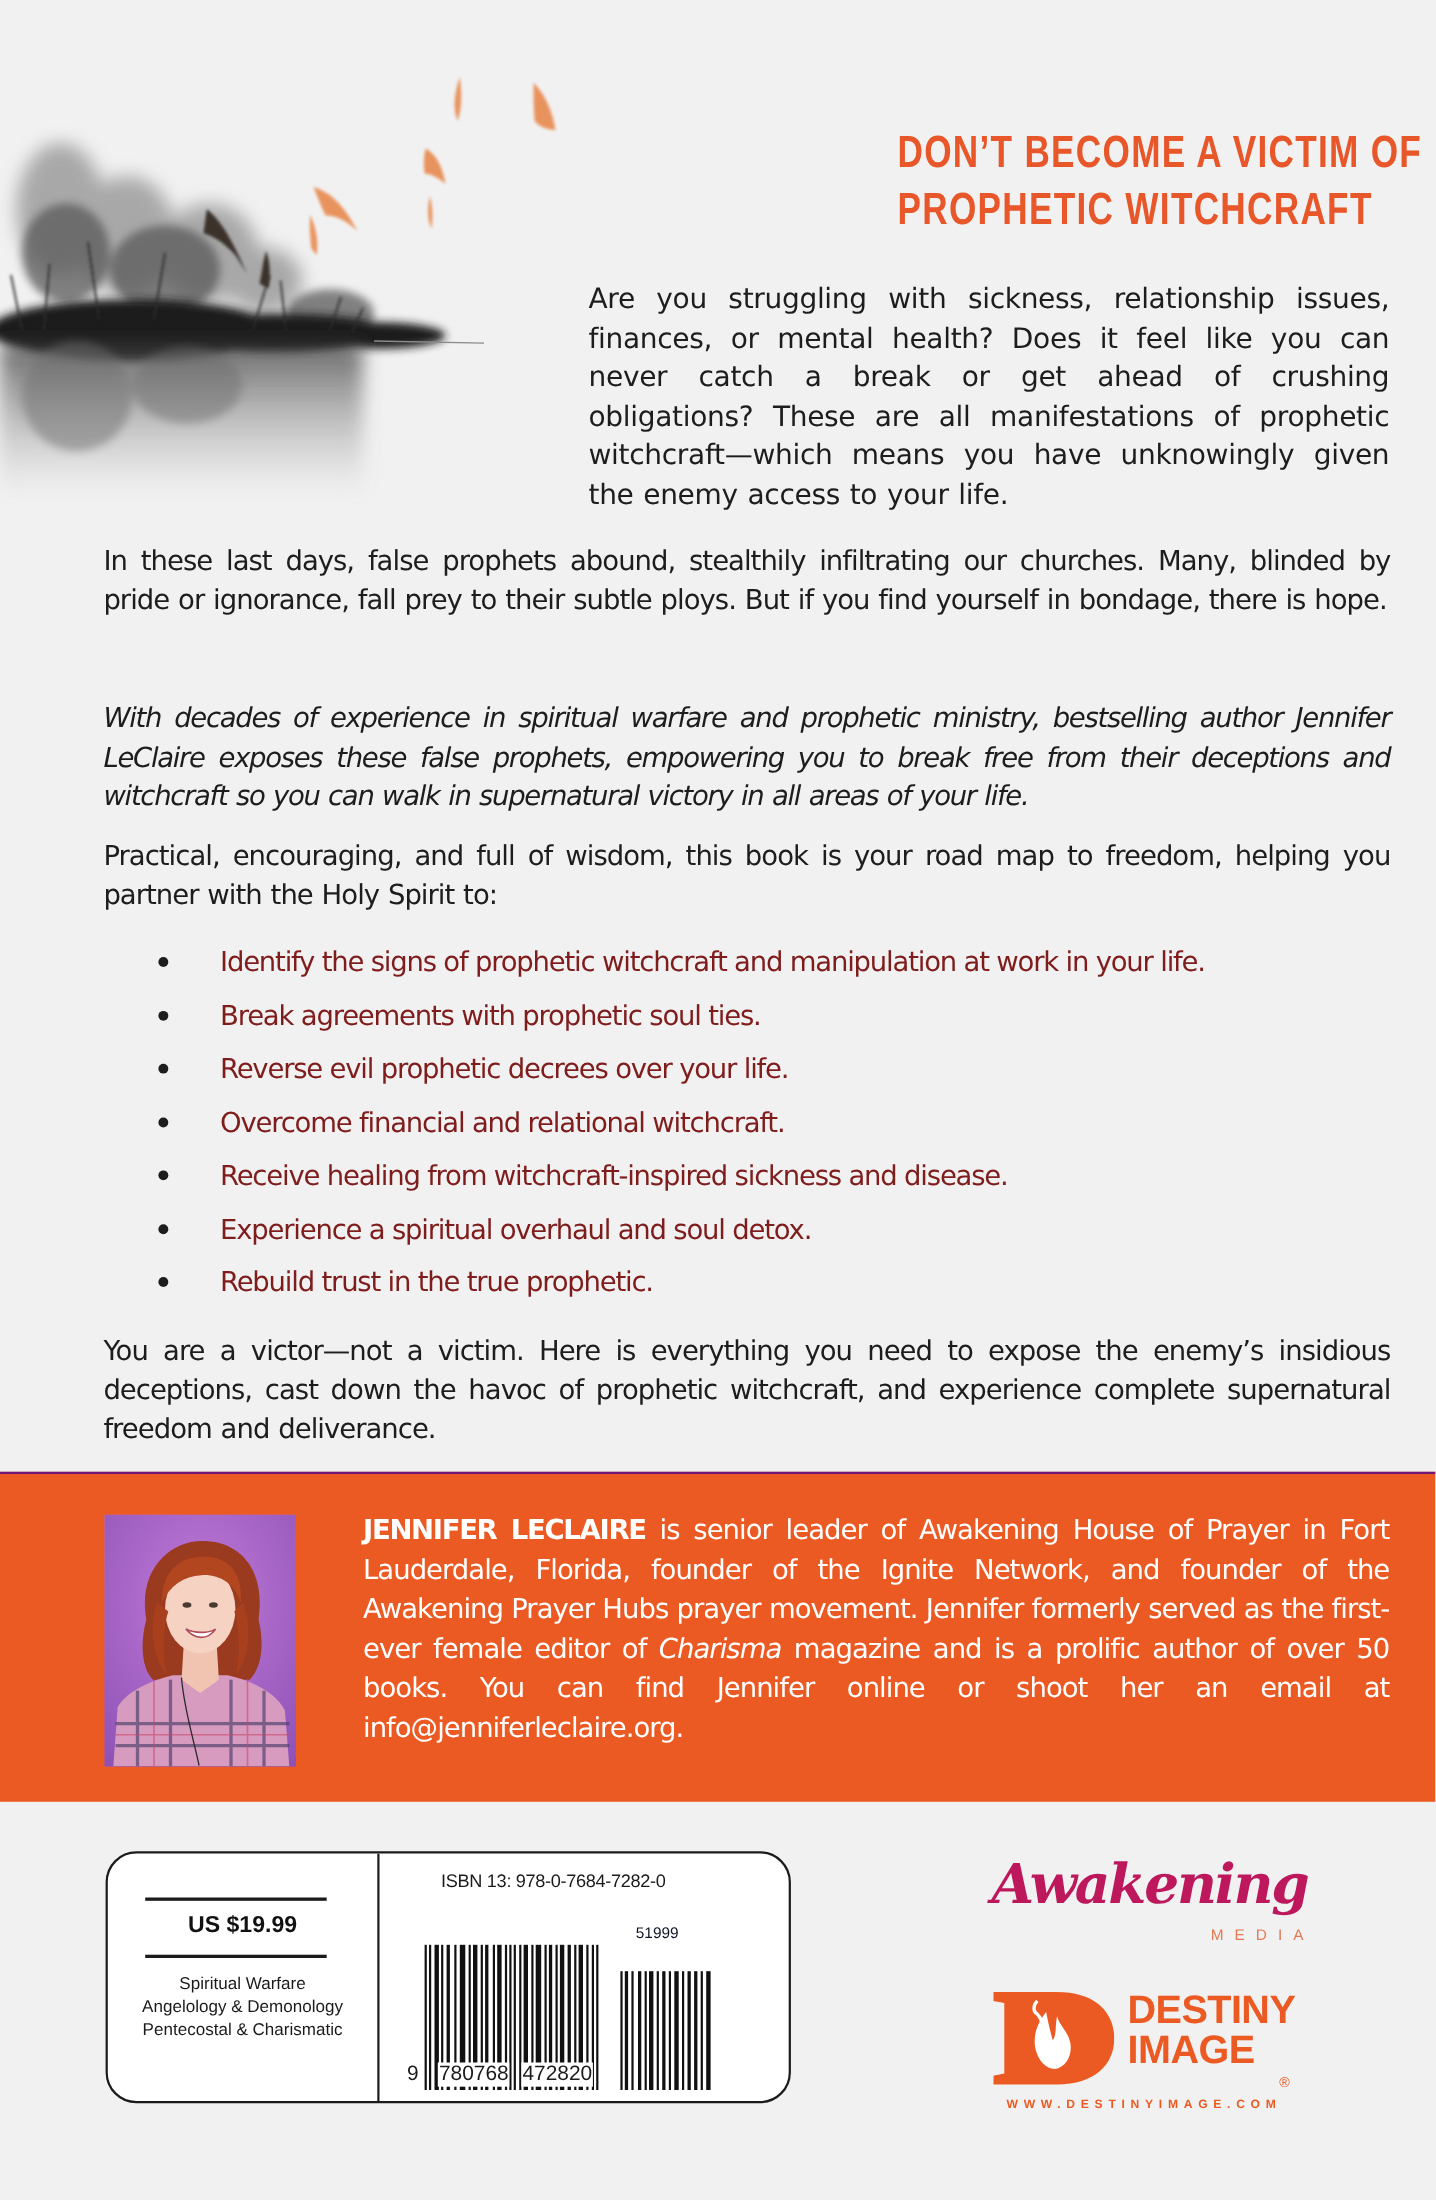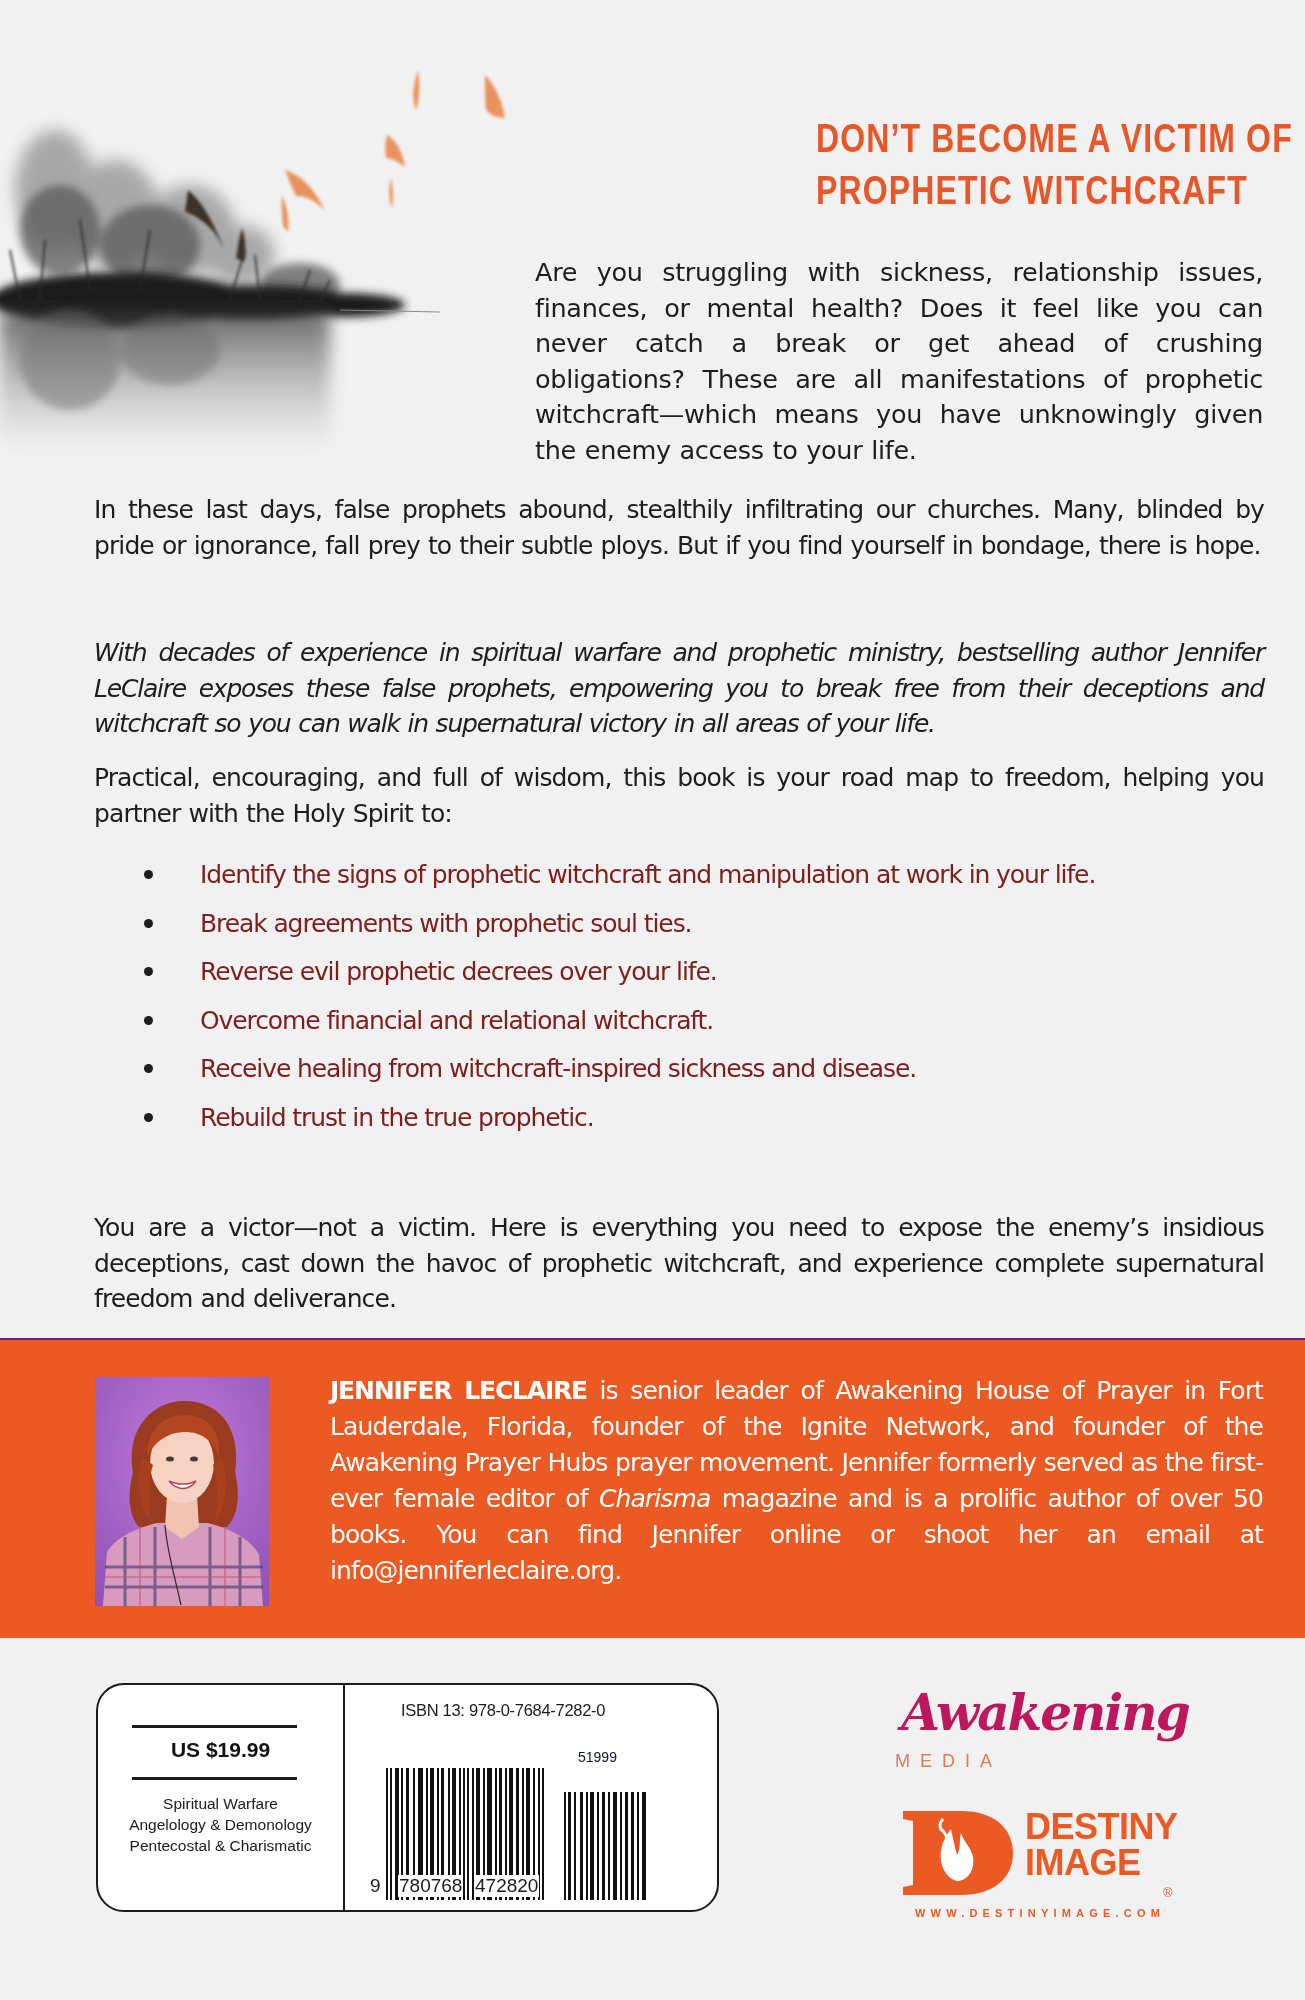--- a/index.html
+++ b/index.html
@@ -89,22 +89,22 @@
   .addon-digits { position: absolute; left: 480px; top: 64px; font-family: "Liberation Sans", sans-serif; font-size: 14px; color: #0f172a; }
 
   
   .awakening-logo { position: absolute; left: 895px; top: 1683px; width: 300px; height: 95px; }
   .awakening-word {
     position: absolute; left: 0; top: 0; width: 300px; text-align: center;
     font-family: "DejaVu Serif", serif; font-style: italic; font-weight: bold;
     font-size: 50px; color: #be185d; letter-spacing: -2px;
   }
   .awakening-sub {
-    position: absolute; left: 0; top: 68px; width: 300px; text-align: left;
-    font-family: "Liberation Sans", sans-serif; font-size: 18px; letter-spacing: 10px; color: #e27a55;
+    position: absolute; left: 0; top: 68px; width: 300px; text-align: right;
+    font-family: "Liberation Sans", sans-serif; font-size: 14px; letter-spacing: 10px; color: #e27a55;
   }
   .destiny-logo { position: absolute; left: 895px; top: 1797px; width: 330px; height: 130px; }
   .destiny-d { position: absolute; left: 8px; top: 10px; }
   .destiny-word {
     position: absolute; left: 130px; top: 12px;
     font-family: "Liberation Sans", sans-serif; font-weight: bold; color: #ec5a24;
     font-size: 36px; line-height: 36px; letter-spacing: -0.5px;
   }
   .destiny-reg { position: absolute; left: 268px; top: 88px; font-size: 13px; color: #ec5a24; font-family: "Liberation Sans", sans-serif; }
   .destiny-url {
@@ -198,20 +198,21 @@
 <p class="para p1">In these last days, false prophets abound, stealthily infiltrating our churches. Many, blinded by pride or ignorance, fall prey to their subtle ploys. But if you find yourself in bondage, there is hope.</p>
 <p class="para p2">With decades of experience in spiritual warfare and prophetic ministry, bestselling author Jennifer LeClaire exposes these false prophets, empowering you to break free from their deceptions and witchcraft so you can walk in supernatural victory in all areas of your life.</p>
 <p class="para p3">Practical, encouraging, and full of wisdom, this book is your road map to freedom, helping you partner with the Holy Spirit to:</p>
 
 <ul class="bullets">
   <li><span class="dot"></span><span>Identify the signs of prophetic witchcraft and manipulation at work in your life.</span></li>
   <li><span class="dot"></span><span>Break agreements with prophetic soul ties.</span></li>
   <li><span class="dot"></span><span>Reverse evil prophetic decrees over your life.</span></li>
   <li><span class="dot"></span><span>Overcome financial and relational witchcraft.</span></li>
   <li><span class="dot"></span><span>Receive healing from witchcraft-inspired sickness and disease.</span></li>
+  <li><span class="dot"></span><span>Experience a spiritual overhaul and soul detox.</span></li>
   <li><span class="dot"></span><span>Rebuild trust in the true prophetic.</span></li>
 </ul>
 
 <p class="para p4">You are a victor—not a victim. Here is everything you need to expose the enemy’s insidious deceptions, cast down the havoc of prophetic witchcraft, and experience complete supernatural freedom and deliverance.</p>
 
 <section class="author-band">
   <div class="author-photo" title="Portrait of Jennifer LeClaire">
     <svg width="174" height="229" viewBox="0 0 174 229">
       <defs>
         <radialGradient id="bgp" cx="0.5" cy="0.35" r="0.8">

